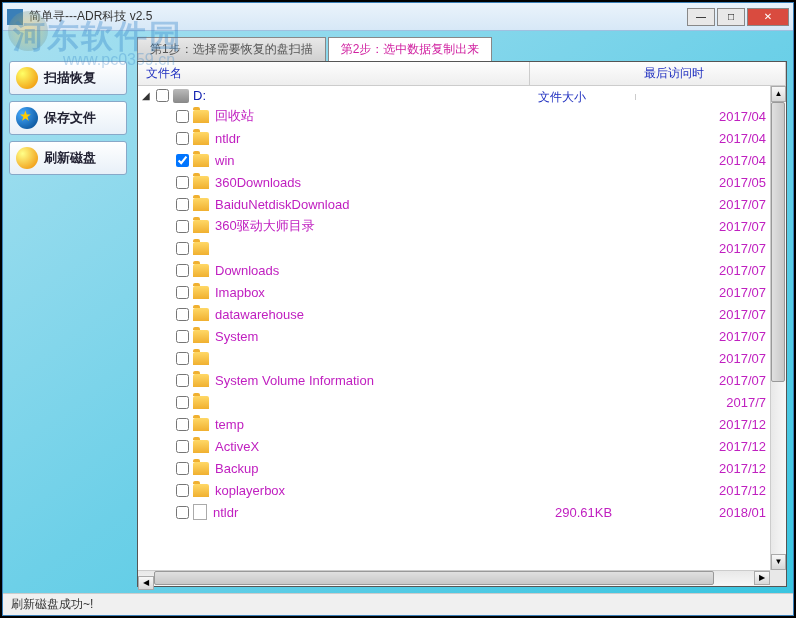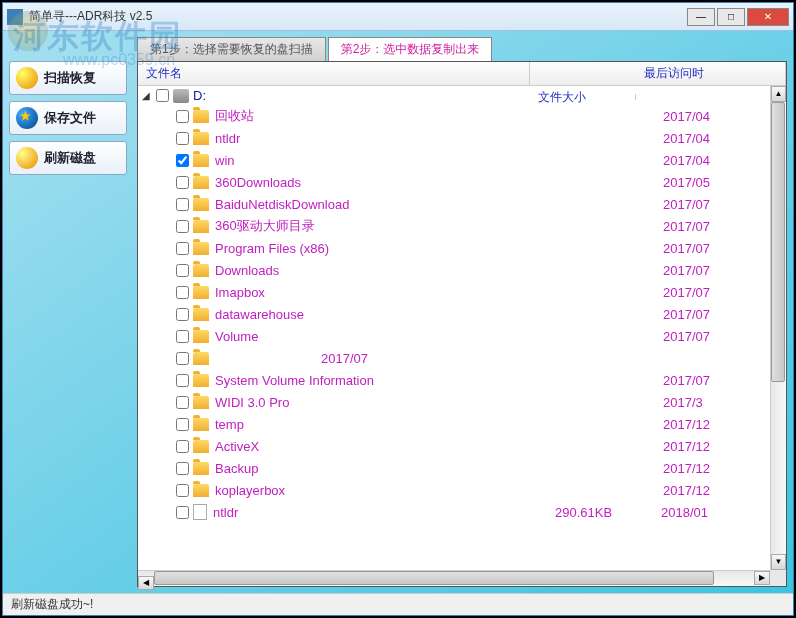--- a/index.html
+++ b/index.html
@@ -52,21 +52,21 @@
     .drive-name { color: #1020b0; font-weight: 500; }
     
     .file-row { display: flex; align-items: center; padding: 1px 4px; font-size: 13px; height: 22px; }
     .file-indent { width: 30px; }
     .file-cb { margin: 0 4px; }
     .folder-icon { width: 16px; height: 13px; background: linear-gradient(#ffd866, #f0b030); border-radius: 2px 2px 0 0; margin-right: 6px; display: inline-block; position: relative; }
     .folder-icon::before { content: ""; position: absolute; top: -3px; left: 0; width: 7px; height: 3px; background: #f0b030; border-radius: 2px 2px 0 0; }
     .file-icon { width: 14px; height: 16px; background: #fff; border: 1px solid #aaa; margin-right: 6px; display: inline-block; }
     .file-name { flex: 0 0 342px; color: #c020c0; }
     .file-size { flex: 0 0 106px; color: #c020c0; text-align: left; }
-    .file-date { flex: 1; color: #c020c0; }
+    .file-date { flex: 1; color: #c020c0; text-align: right; }
     
     .vscroll { position: absolute; top: 24px; right: 0; width: 16px; bottom: 16px; background: linear-gradient(to right, #e8e8e8, #f8f8f8); border-left: 1px solid #ccc; }
     .vscroll-btn { height: 16px; background: linear-gradient(#f8f8f8, #d8d8d8); border: 1px solid #aaa; font-size: 8px; text-align: center; line-height: 14px; cursor: pointer; }
     .vscroll-thumb { position: absolute; top: 16px; width: 14px; height: 280px; background: linear-gradient(to right, #e0e0e0, #c8c8c8); border: 1px solid #999; left: 0; border-radius: 2px; }
     .vscroll-btn.bot { position: absolute; bottom: 0; width: 100%; }
     
     .hscroll { position: absolute; bottom: 0; left: 0; right: 16px; height: 16px; background: linear-gradient(#e8e8e8, #f8f8f8); border-top: 1px solid #ccc; }
     .hscroll-btn { width: 16px; height: 14px; background: linear-gradient(#f8f8f8, #d8d8d8); border: 1px solid #aaa; font-size: 8px; text-align: center; display: inline-block; cursor: pointer; line-height: 12px; }
     .hscroll-thumb { position: absolute; left: 16px; top: 0; height: 14px; width: 560px; background: linear-gradient(#e0e0e0, #c8c8c8); border: 1px solid #999; border-radius: 2px; }
     .hscroll-btn.right { position: absolute; right: 0; top: 0; }
@@ -180,21 +180,20 @@
               <input type="checkbox" class="file-cb" style="">
               <span class="folder-icon"></span>
               <span class="file-name">360驱动大师目录</span>
               <span class="file-size"></span>
               <span class="file-date">2017/07</span>
             </div>
             <div class="file-row">
               <span class="file-indent"></span>
               <input type="checkbox" class="file-cb" style="">
               <span class="folder-icon"></span>
-              <span class="file-name">Program Files (x86)</span>
               <span class="file-size"></span>
               <span class="file-date">2017/07</span>
             </div>
             <div class="file-row">
               <span class="file-indent"></span>
               <input type="checkbox" class="file-cb" style="">
               <span class="folder-icon"></span>
               <span class="file-name">Downloads</span>
               <span class="file-size"></span>
               <span class="file-date">2017/07</span>
@@ -212,21 +211,21 @@
               <input type="checkbox" class="file-cb" style="">
               <span class="folder-icon"></span>
               <span class="file-name">datawarehouse</span>
               <span class="file-size"></span>
               <span class="file-date">2017/07</span>
             </div>
             <div class="file-row">
               <span class="file-indent"></span>
               <input type="checkbox" class="file-cb" style="">
               <span class="folder-icon"></span>
-              <span class="file-name">Volume</span>
+              <span class="file-name">System</span>
               <span class="file-size"></span>
               <span class="file-date">2017/07</span>
             </div>
             <div class="file-row">
               <span class="file-indent"></span>
               <input type="checkbox" class="file-cb" style="">
               <span class="folder-icon"></span>
               <span class="file-size"></span>
               <span class="file-date">2017/07</span>
             </div>
@@ -235,23 +234,22 @@
               <input type="checkbox" class="file-cb" style="">
               <span class="folder-icon"></span>
               <span class="file-name">System Volume Information</span>
               <span class="file-size"></span>
               <span class="file-date">2017/07</span>
             </div>
             <div class="file-row">
               <span class="file-indent"></span>
               <input type="checkbox" class="file-cb" style="">
               <span class="folder-icon"></span>
-              <span class="file-name">WIDI 3.0 Pro</span>
-              <span class="file-size"></span>
-              <span class="file-date">2017/3</span>
+              <span class="file-size"></span>
+              <span class="file-date">2017/7</span>
             </div>
             <div class="file-row">
               <span class="file-indent"></span>
               <input type="checkbox" class="file-cb" style="">
               <span class="folder-icon"></span>
               <span class="file-name">temp</span>
               <span class="file-size"></span>
               <span class="file-date">2017/12</span>
             </div>
             <div class="file-row">

